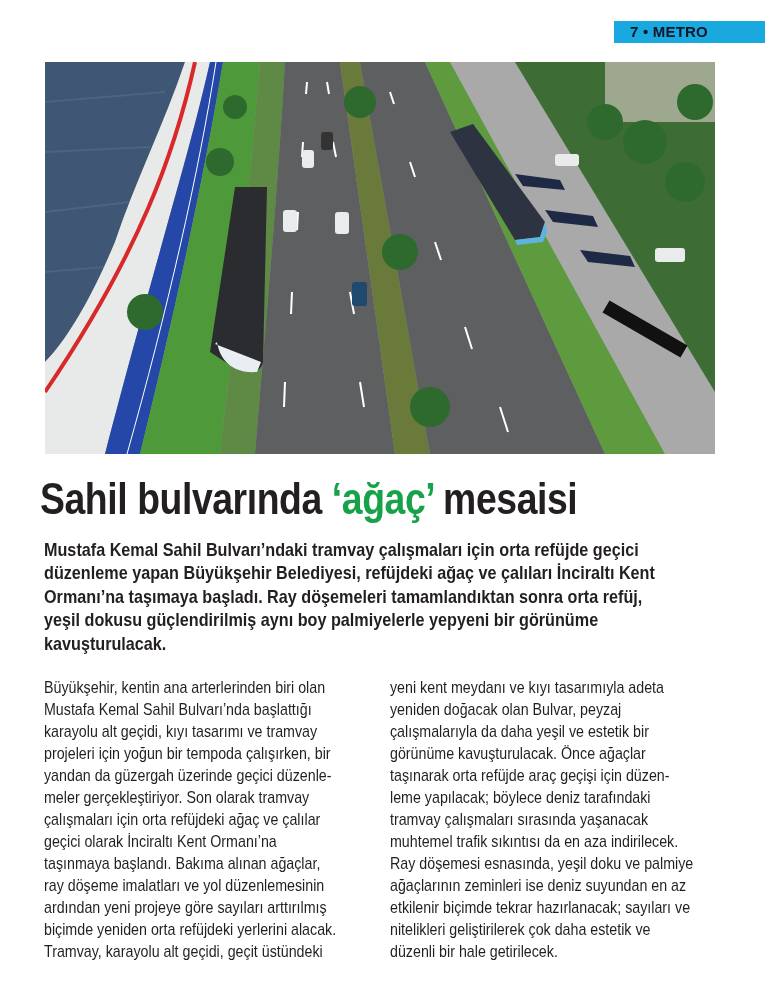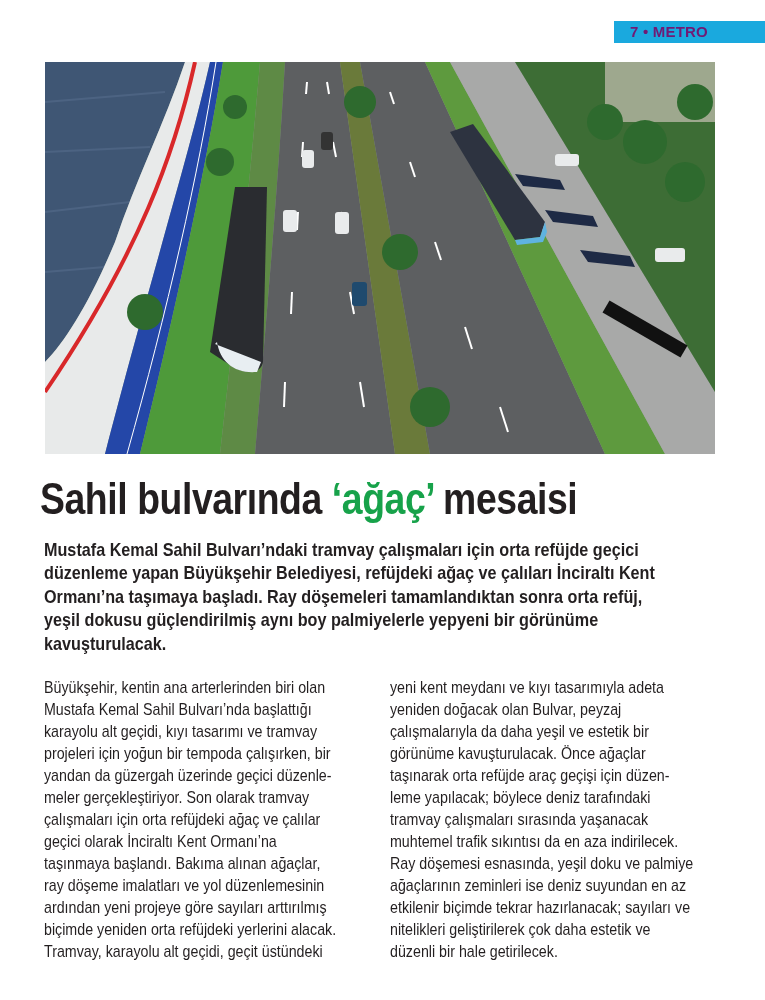--- a/index.html
+++ b/index.html
@@ -1,17 +1,17 @@
 <!DOCTYPE html>
 <html><head>
 <meta charset="utf-8">
 <style>
   html, body { margin:0; padding:0; background:#ffffff; }
   body { width:765px; height:1000px; position:relative; overflow:hidden; font-family:"Liberation Sans", sans-serif; color:#231f20; }
-  .badge { position:absolute; left:614px; top:21px; width:151px; height:22px; background:#1aa9de; color:#701a75; font-family:"Liberation Sans", sans-serif; font-weight:700; font-size:15px; line-height:22px; padding-left:16px; box-sizing:border-box; letter-spacing:0.2px; }
+  .badge { position:absolute; left:614px; top:21px; width:151px; height:22px; background:#1aa9de; color:#0f172a; font-family:"Liberation Sans", sans-serif; font-weight:700; font-size:15px; line-height:22px; padding-left:16px; box-sizing:border-box; letter-spacing:0.2px; }
   .photo { position:absolute; left:45px; top:62px; width:670px; height:392px; overflow:hidden; background:#5a6a7a; }
   .photo svg { display:block; }
   .headline { position:absolute; left:40px; top:472px; width:690px; font-family:"Liberation Sans", sans-serif; font-weight:700; font-size:45px; line-height:54px; letter-spacing:-0.5px; white-space:nowrap; transform:scaleX(0.83); transform-origin:left top; color:#231f20; }
   .headline .accent { color:#17a24a; }
   .lead { position:absolute; left:44px; top:538px; width:700px; font-family:"Liberation Sans", sans-serif; font-weight:700; font-size:18.5px; line-height:23.4px; color:#231f20; transform:scaleX(0.875); transform-origin:left top; }
   .col { position:absolute; top:676px; font-family:"Liberation Sans", sans-serif; font-size:16.2px; line-height:22px; color:#231f20; transform:scaleX(0.88); transform-origin:left top; }
   .col p { margin:0; white-space:nowrap; }
   .col1 { left:44px; width:370px; }
   .col2 { left:390px; width:380px; }
 </style>

